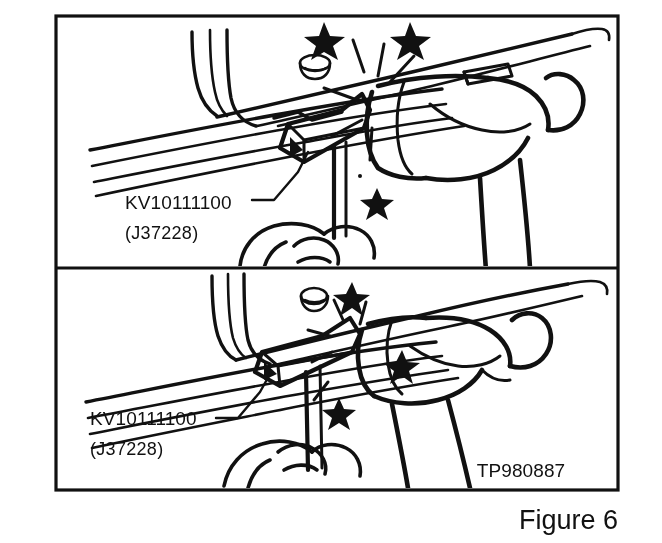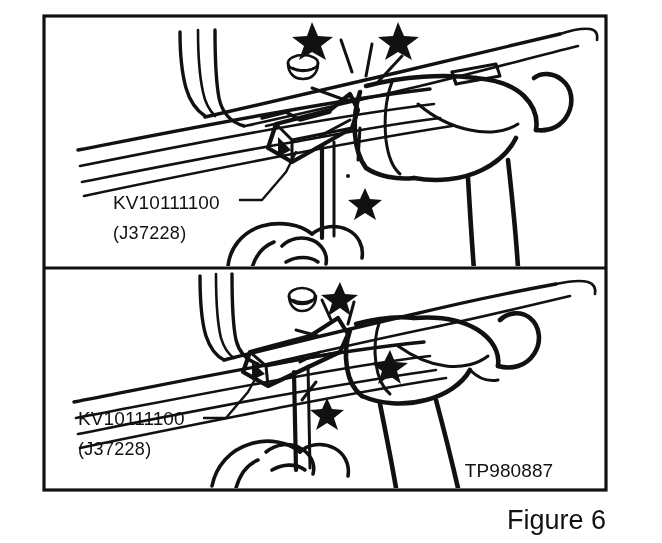--- a/index.html
+++ b/index.html
@@ -10,21 +10,21 @@
   }
   body {
     width: 662px;
     height: 543px;
     position: relative;
     font-family: "Liberation Sans", sans-serif;
     overflow: hidden;
   }
   #figure-root {
     position: absolute;
-    left: 0; top: 0;
+    left: 12px; top: 0;
     width: 528px;
     height: 543px;
     text-align: center;
   }
   #figure-svg {
     position: absolute;
     left: 0; top: 0;
     width: 662px;
     height: 543px;
     display: block;

